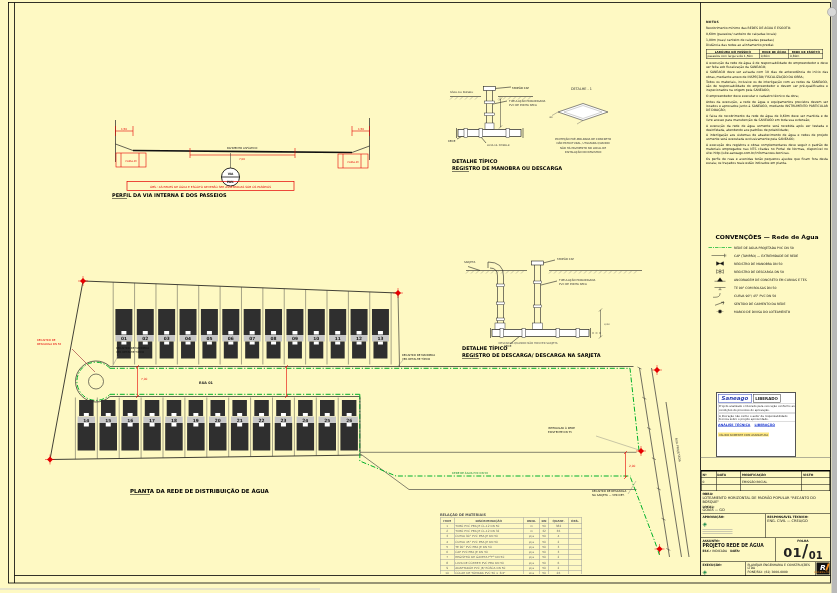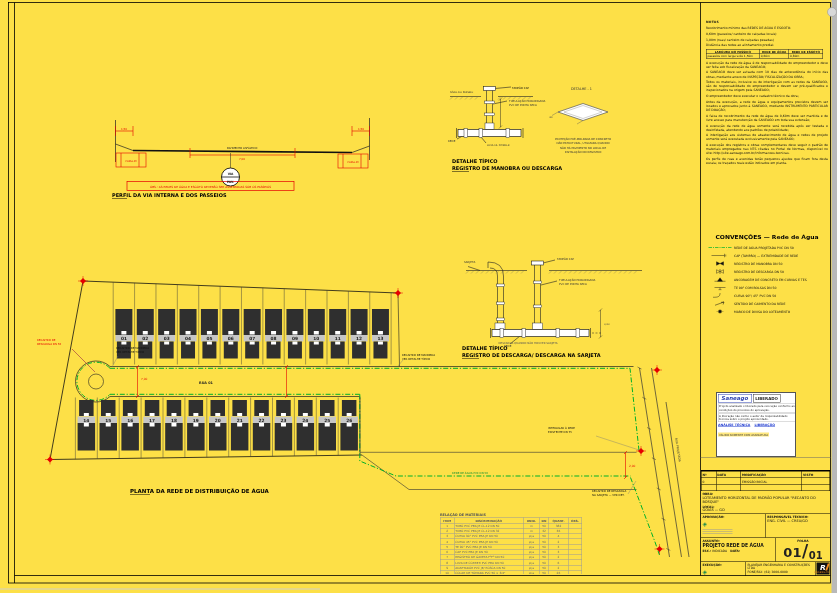--- a/index.html
+++ b/index.html
@@ -1,16 +1,16 @@
 <!DOCTYPE html>
 <html><head>
 <meta charset="utf-8">
 <style>
   html,body{margin:0;padding:0;background:#e9e9e9;}
-  .sheet{position:relative;width:837px;height:593px;background:#fde047;overflow:hidden;
+  .sheet{position:relative;width:837px;height:593px;background:#fef9c3;overflow:hidden;
          font-family:"DejaVu Sans",sans-serif;}
   .abs{position:absolute;}
   .s50{transform:scale(.5);transform-origin:0 0;}
   
   .notes-wrap{left:706px;top:20px;width:122px;height:205px;overflow:hidden;}
   .notes-in{width:244px;}
   .notes-title{font-size:13px;font-weight:bold;margin:0 0 5px 0;letter-spacing:.5px;}
   .notes-in p{font-size:6.2px;line-height:1.3;margin:0 0 3.5px 0;text-align:justify;color:#111;}
   .ntable{border-collapse:collapse;margin:2px 0 4px 0;width:96%;}
   .ntable td,.ntable th{border:.5px solid #222;font-size:5.8px;padding:1px 2px;color:#111;}

